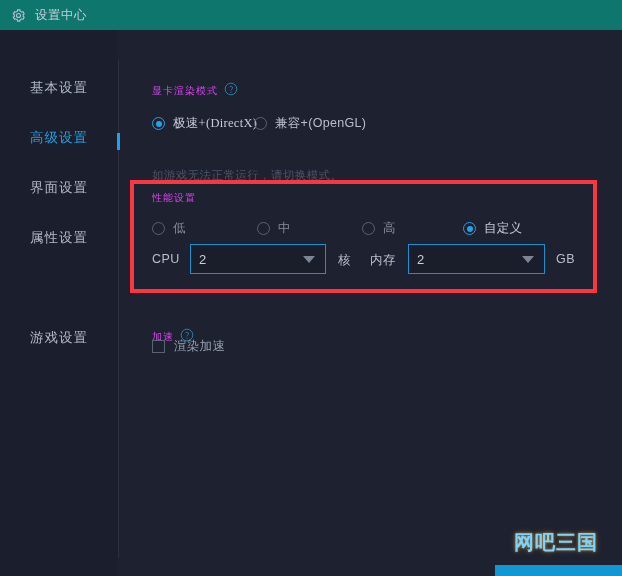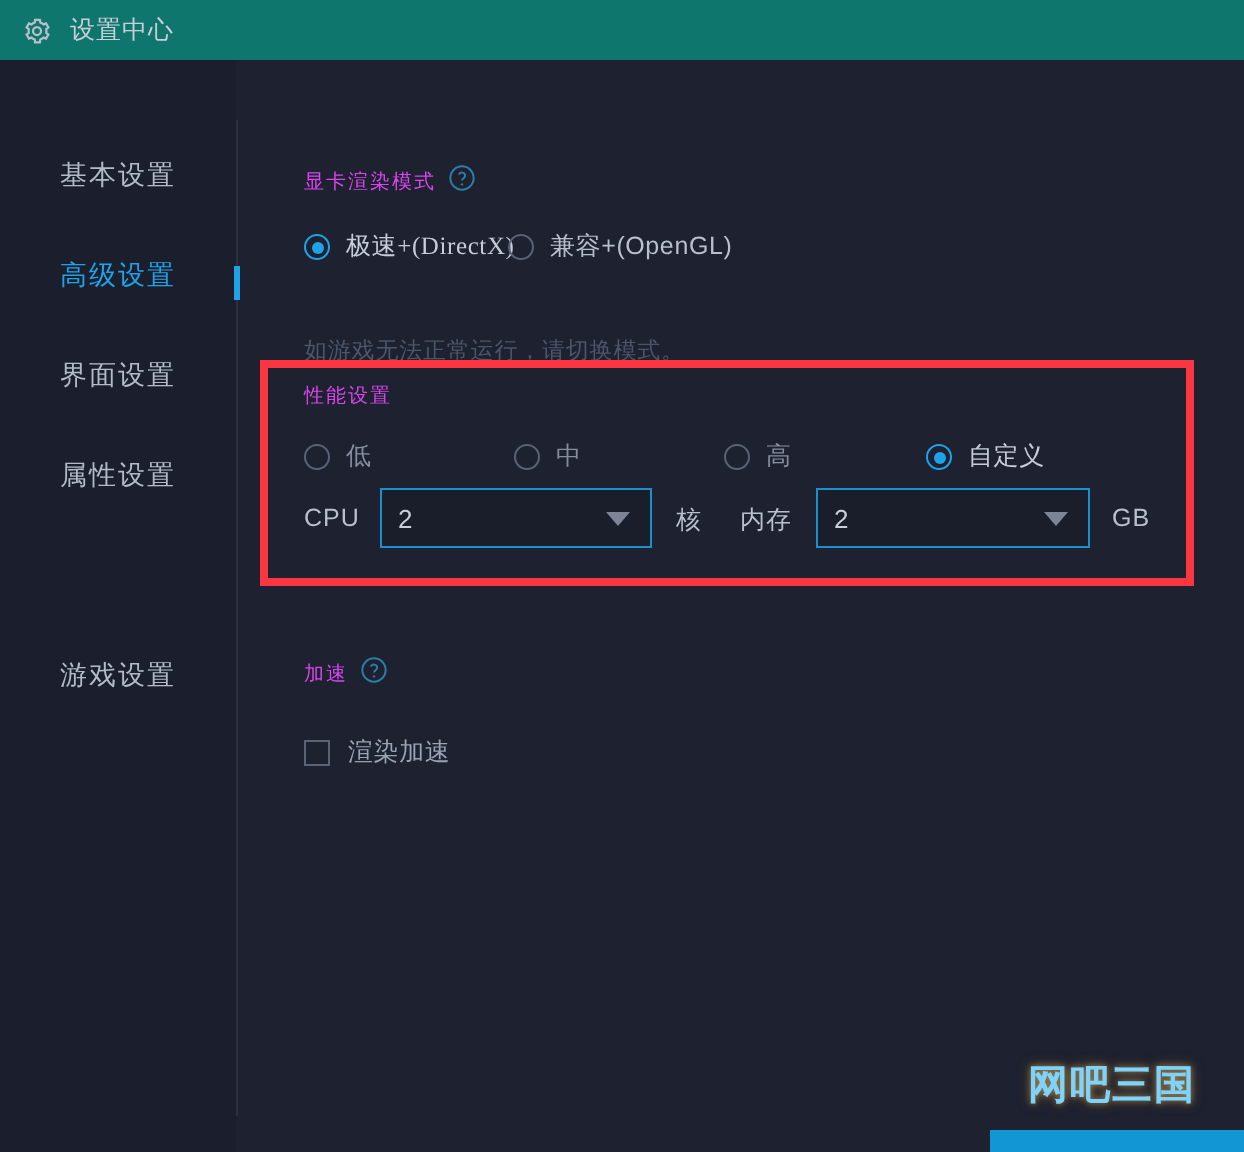--- a/index.html
+++ b/index.html
@@ -330,21 +330,21 @@
     <div class="highlight-box" style="left:12px; top:150px; width:467px; height:113px;"></div>
 
     <div class="section-title" style="left:34px; top:298px;">
       <span>加速</span><svg class="help-icon" viewBox="0 0 24 24" fill="none" stroke="#2b7ea6" stroke-width="1.7">
           <circle cx="12" cy="12" r="10"></circle>
           <path d="M9.3 9.1a2.8 2.8 0 0 1 5.4 1c0 1.9-2.7 2.3-2.7 4.1"></path>
           <circle cx="12" cy="17.4" r="1" fill="#2b7ea6" stroke="none"></circle>
         </svg>
     </div>
 
-    <div class="checkbox-row" style="left:34px; top:338px;">
+    <div class="checkbox-row" style="left:34px; top:308px;">
       <span class="box"></span>
       <span class="clabel">渲染加速</span>
     </div>
 
   </div>
 
   <div class="watermark">网吧三国</div>
   <div class="bottom-bar"></div>
 
 </div>

